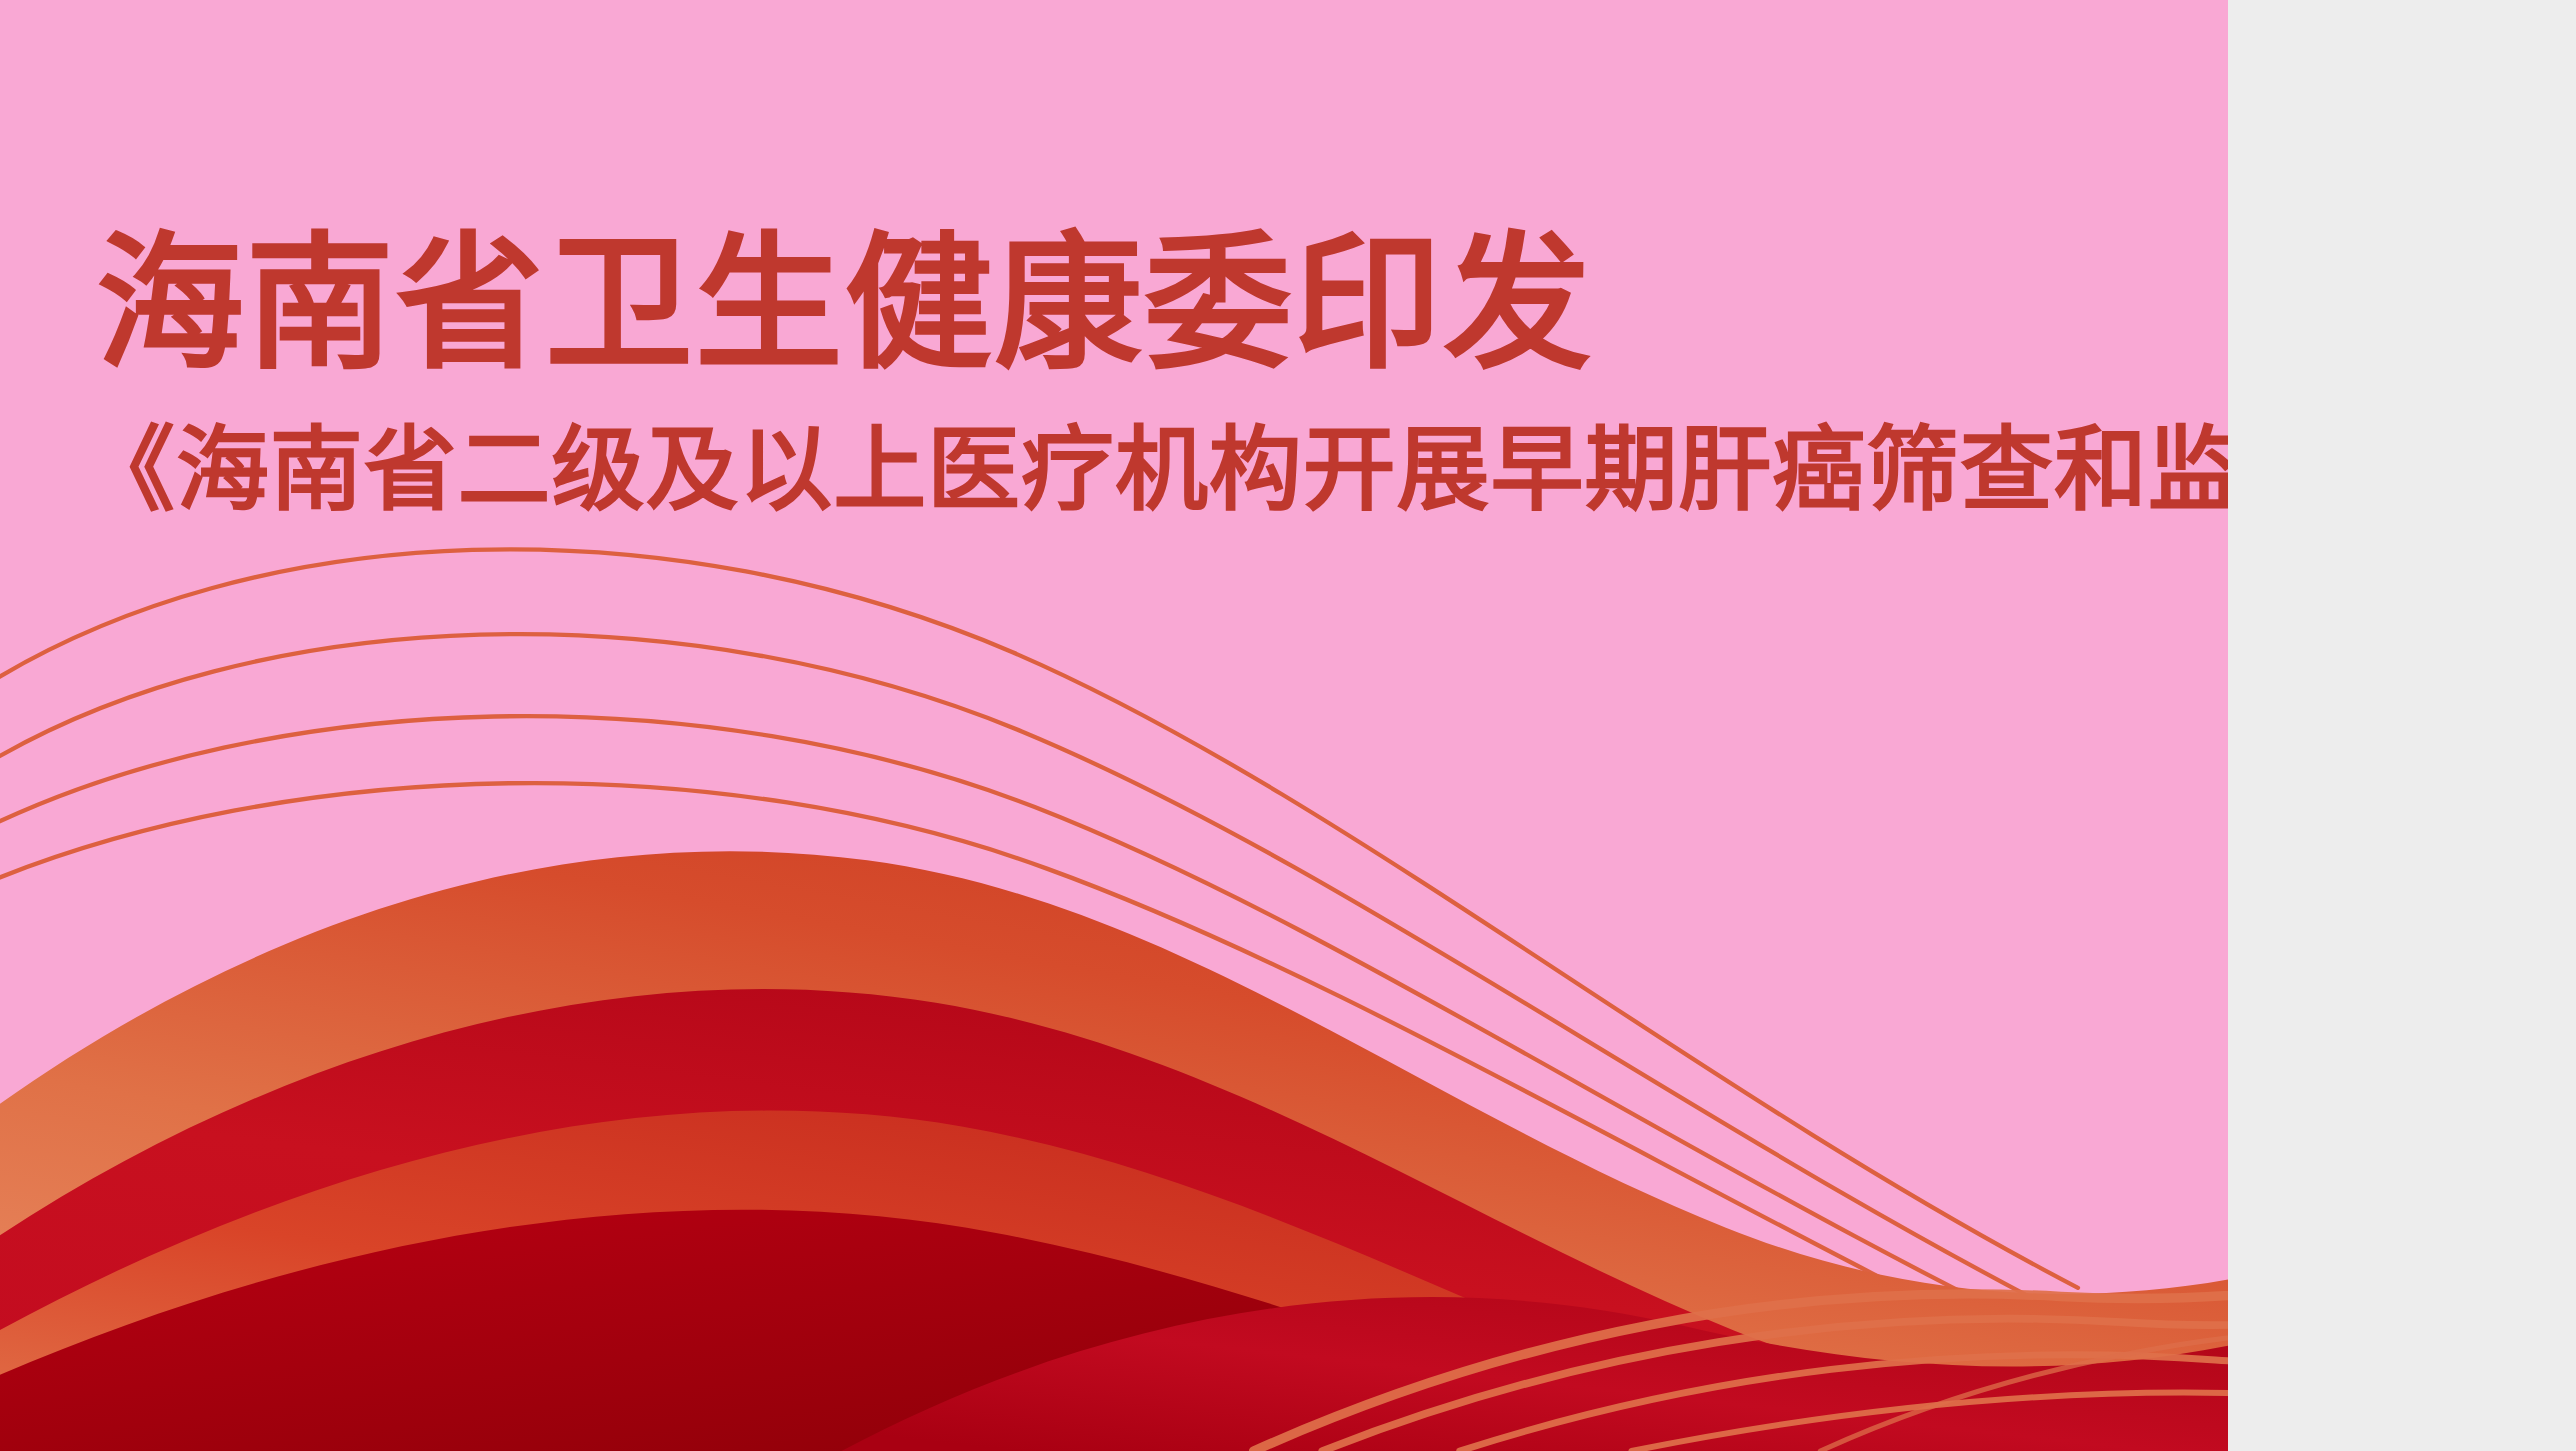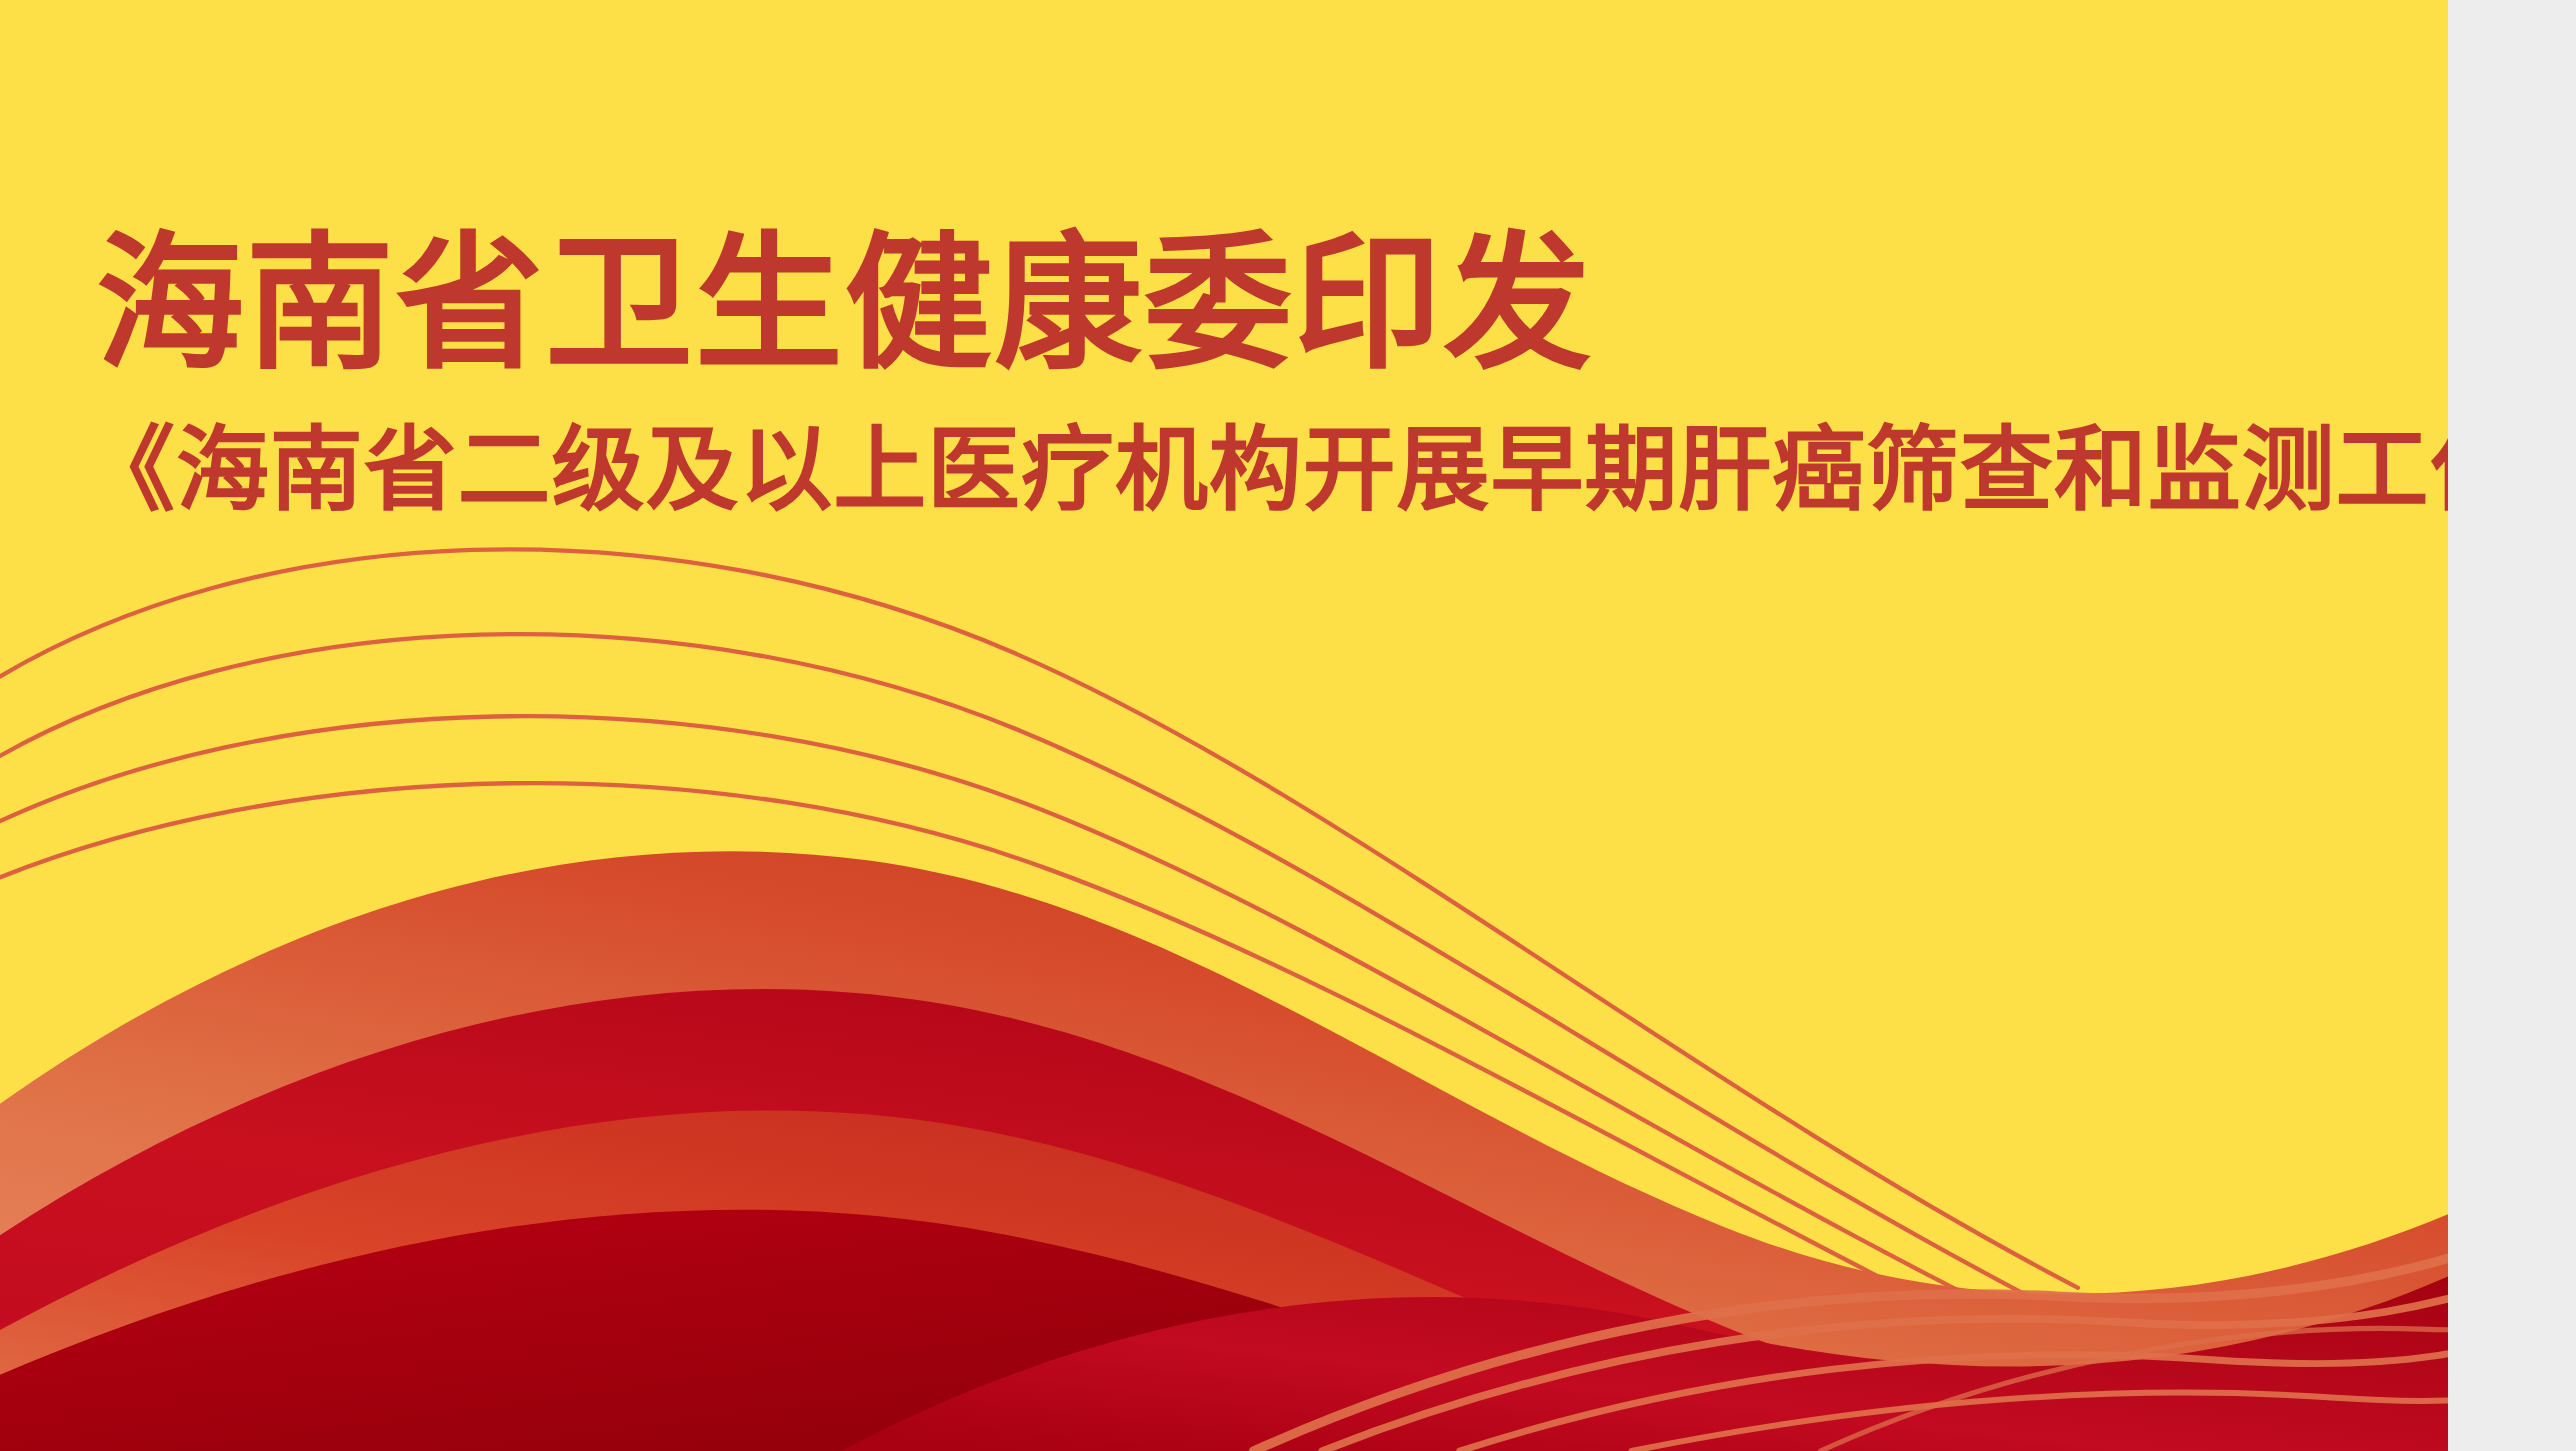--- a/index.html
+++ b/index.html
@@ -3,24 +3,24 @@
 <meta charset="utf-8">
 <title>海南省卫生健康委印发</title>
 <style>
   html, body {
     margin: 0;
     padding: 0;
     background: #ededed;
   }
   #poster {
     position: relative;
-    width: 2448px;
+    width: 2228px;
     height: 1451px;
     overflow: hidden;
-    background: #fde047;
+    background: #f9a8d4;
     font-family: "Liberation Sans", "DejaVu Sans", sans-serif;
   }
   #wave-layer {
     position: absolute;
     left: 0;
     top: 0;
     width: 2576px;
     height: 1451px;
     display: block;
     pointer-events: none;

